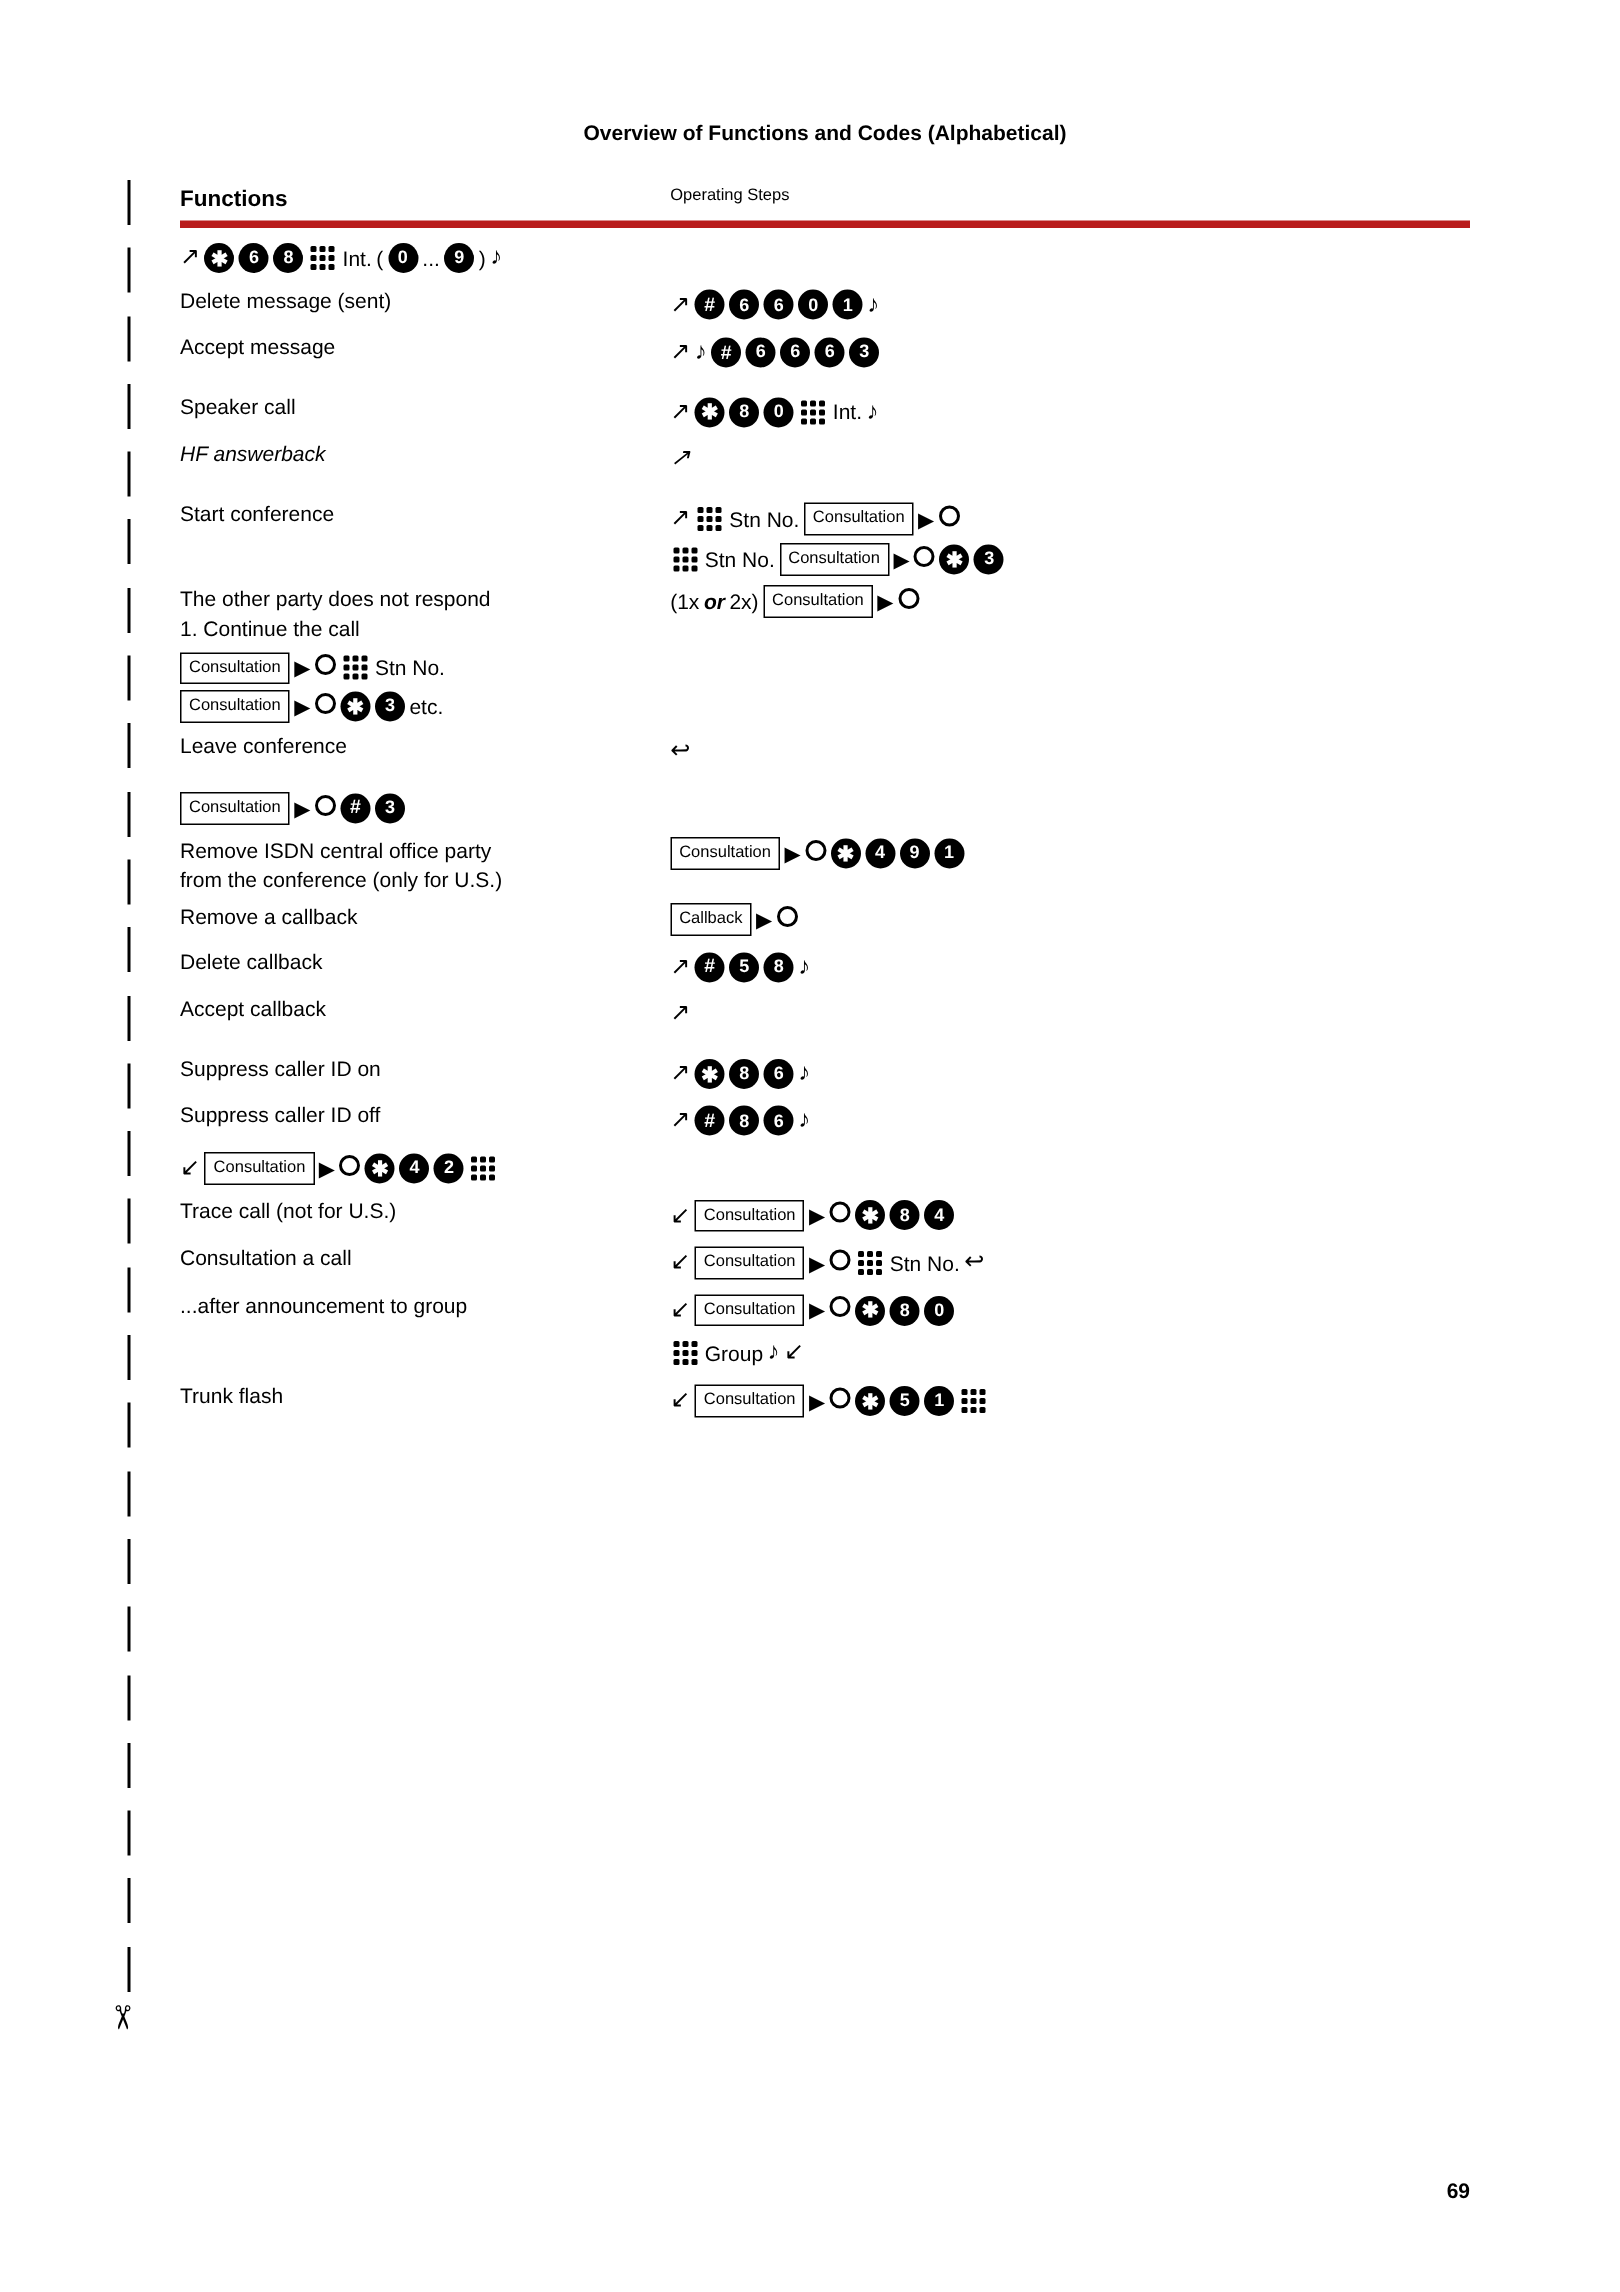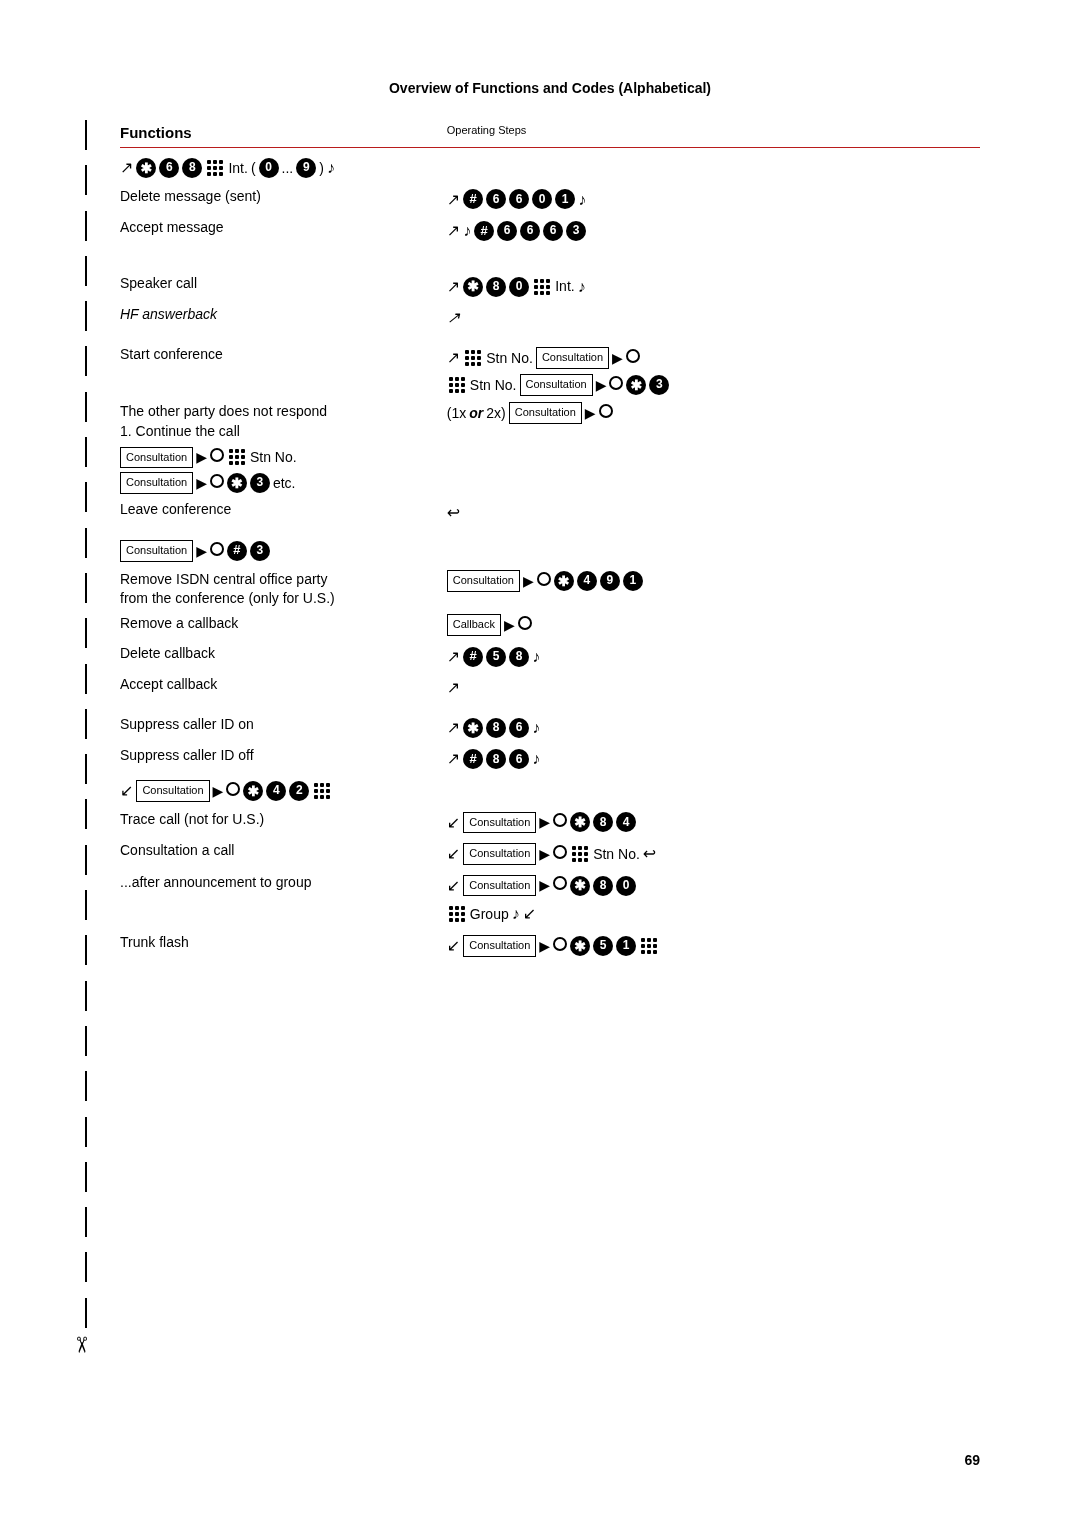--- a/index.html
+++ b/index.html
@@ -193,21 +193,21 @@
     <div class="border-line"></div>
     <div class="border-line"></div>
     <div class="border-line"></div>
     <div class="border-line"></div>
   </div>
 
   <div class="scissors-mark">✂</div>
 
   <div class="header-title">Overview of Functions and Codes (Alphabetical)</div>
 
-  <div style="display:flex; border-bottom:1px solid #b91c1c; padding-bottom:6px; margin-bottom:4px;">
+  <div style="display:flex; border-bottom:5px solid #b91c1c; padding-bottom:6px; margin-bottom:4px;">
     <div style="width:38%; font-weight:bold; font-size:15px;">Functions</div>
     <div style="width:62%; font-weight:normal; font-size:11px;">Operating Steps</div>
   </div>
 
   <div id="rows-container">
       <div class="row">
         <div class="op-cell" style="flex-direction: column; align-items: flex-start;">
           <div class="op-line">
             <span style="font-size: 16px; display: inline-block;">↗</span>
             <span class="sym-star">✱</span>
@@ -241,21 +241,21 @@
             <span style="font-size: 16px; display: inline-block;">↗</span>
             <span class="sym-hash">#</span>
             <span class="sym-circle-filled">6</span>
             <span class="sym-circle-filled">6</span>
             <span class="sym-circle-filled">0</span>
             <span class="sym-circle-filled">1</span>
             <span style="font-size: 16px;">♪</span>
           </div>
         </div>
       </div>
-      <div class="row" style="margin-bottom: 26px;">
+      <div class="row" style="margin-bottom: 10px;">
         <div class="fn-cell"><span>Accept message</span></div>
         <div class="op-cell" style="flex-direction: column; align-items: flex-start;">
           <div class="op-line">
             <span style="font-size: 16px; display: inline-block;">↗</span>
             <span style="font-size: 16px;">♪</span>
             <span class="sym-hash">#</span>
             <span class="sym-circle-filled">6</span>
             <span class="sym-circle-filled">6</span>
             <span class="sym-circle-filled">6</span>
             <span class="sym-circle-filled">3</span>

